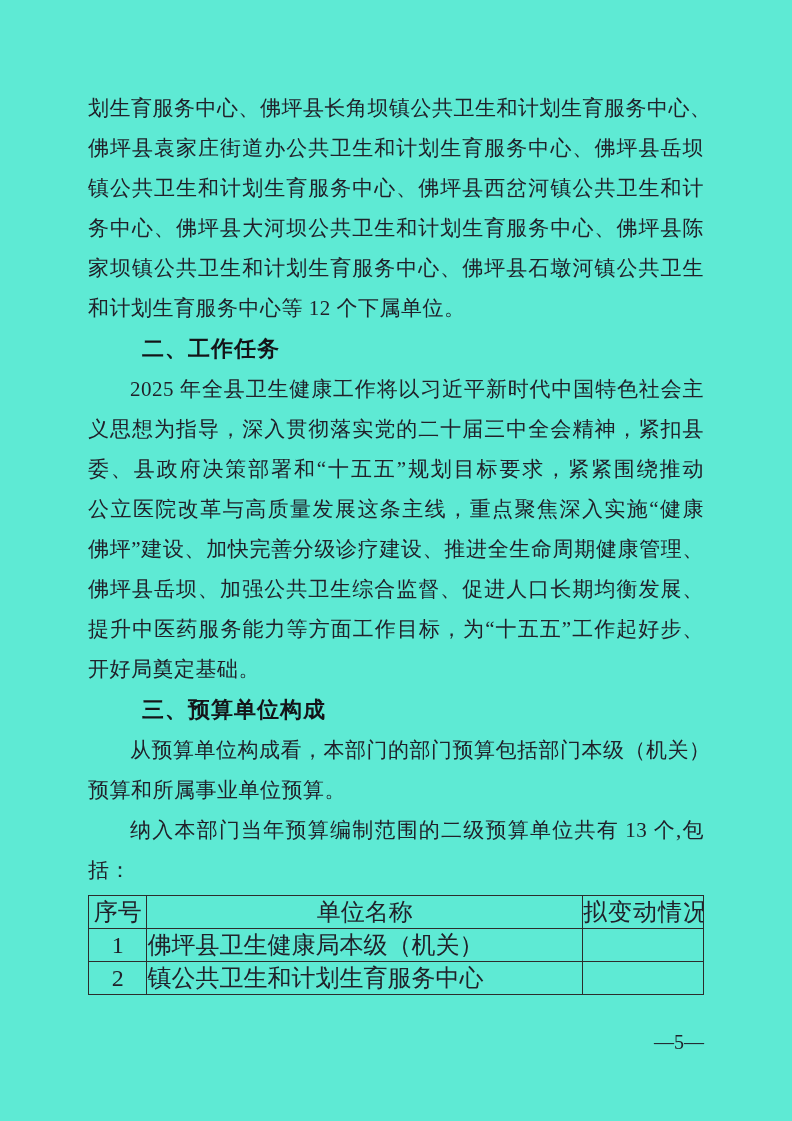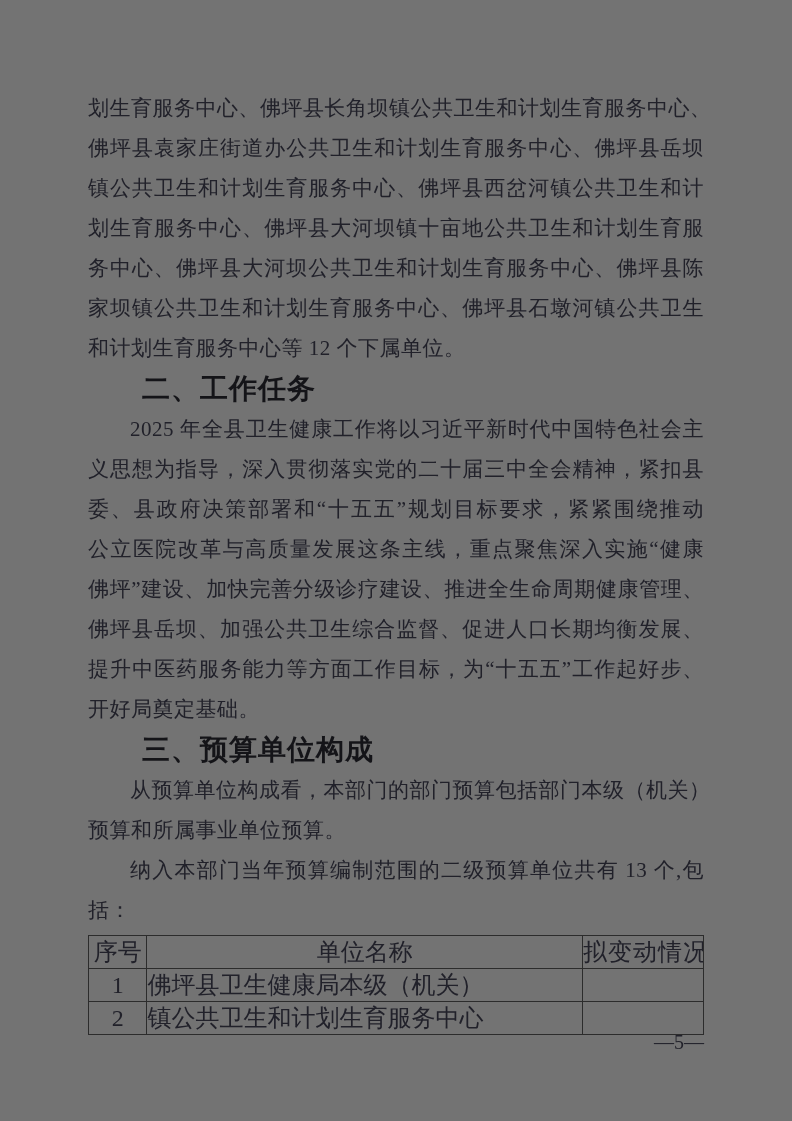--- a/index.html
+++ b/index.html
@@ -4,21 +4,21 @@
 <style>
   html, body {
     margin: 0;
     padding: 0;
     background: #ffffff;
   }
   .page {
     position: relative;
     width: 792px;
     height: 1121px;
-    background: #737373;
+    background: #5eead4;
     overflow: hidden;
     color: #21212a;
   }
   .content {
     position: absolute;
     left: 88px;
     top: 88px;
     width: 616px;
   }
   .ln {
@@ -34,21 +34,21 @@
   .ln.last {
     text-align: right;
     text-align-last: left;
   }
   .ln.indent {
     text-indent: 42px;
   }
   .hd {
     height: 41px;
     line-height: 41px;
-    font-size: 28px;
+    font-size: 22px;
     font-weight: bold;
     font-family: "Liberation Sans", "DejaVu Sans", sans-serif;
     color: #141418;
     padding-left: 54px;
     letter-spacing: 1px;
   }
   table.units {
     margin-top: 5px;
     width: 616px;
     border-collapse: collapse;
@@ -84,21 +84,20 @@
 </head>
 <body>
 
 <div class="page">
   <div class="content">
 
     <div>
       <div class="ln">划生育服务中心、佛坪县长角坝镇公共卫生和计划生育服务中心、</div>
       <div class="ln">佛坪县袁家庄街道办公共卫生和计划生育服务中心、佛坪县岳坝</div>
       <div class="ln">镇公共卫生和计划生育服务中心、佛坪县西岔河镇公共卫生和计</div>
-      <div class="ln">划生育服务中心、佛坪县大河坝镇十亩地公共卫生和计划生育服</div>
       <div class="ln">务中心、佛坪县大河坝公共卫生和计划生育服务中心、佛坪县陈</div>
       <div class="ln">家坝镇公共卫生和计划生育服务中心、佛坪县石墩河镇公共卫生</div>
       <div class="ln last">和计划生育服务中心等 12 个下属单位。</div>
     </div>
 
     <div class="hd">二、工作任务</div>
 
     <div>
       <div class="ln indent">2025 年全县卫生健康工作将以习近平新时代中国特色社会主</div>
       <div class="ln">义思想为指导，深入贯彻落实党的二十届三中全会精神，紧扣县</div>

